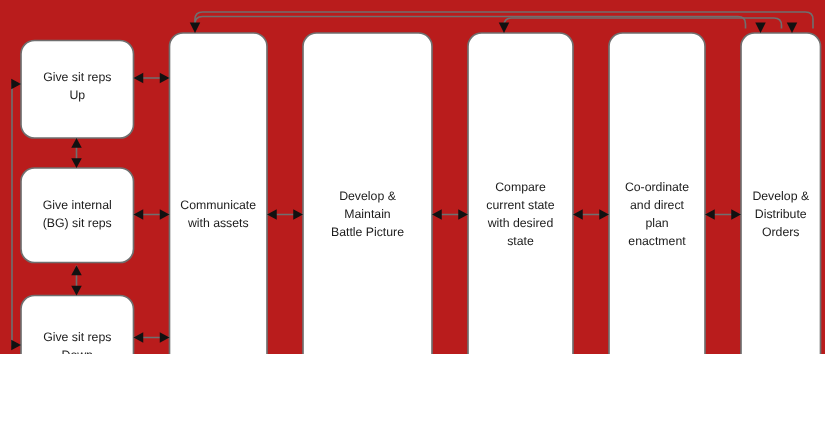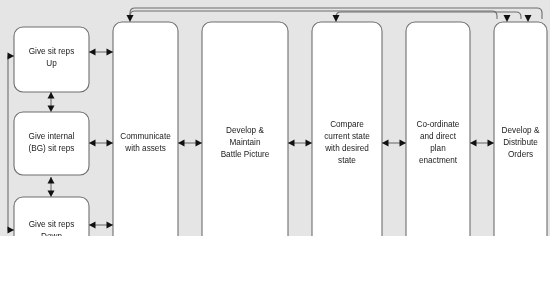--- a/index.html
+++ b/index.html
@@ -8,21 +8,21 @@
     padding: 0;
     background: #ffffff;
   }
   body {
     font-family: "Liberation Sans", sans-serif;
   }
   #diagram-root {
     position: relative;
     width: 550px;
     height: 236px;
-    background: #e5e5e5;
+    background: #b91c1c;
     overflow: hidden;
   }
   svg#flow-svg {
     display: block;
     width: 550px;
     height: 286px;
   }
   .node-box {
     fill: #ffffff;
     stroke: #6f6f6f;

